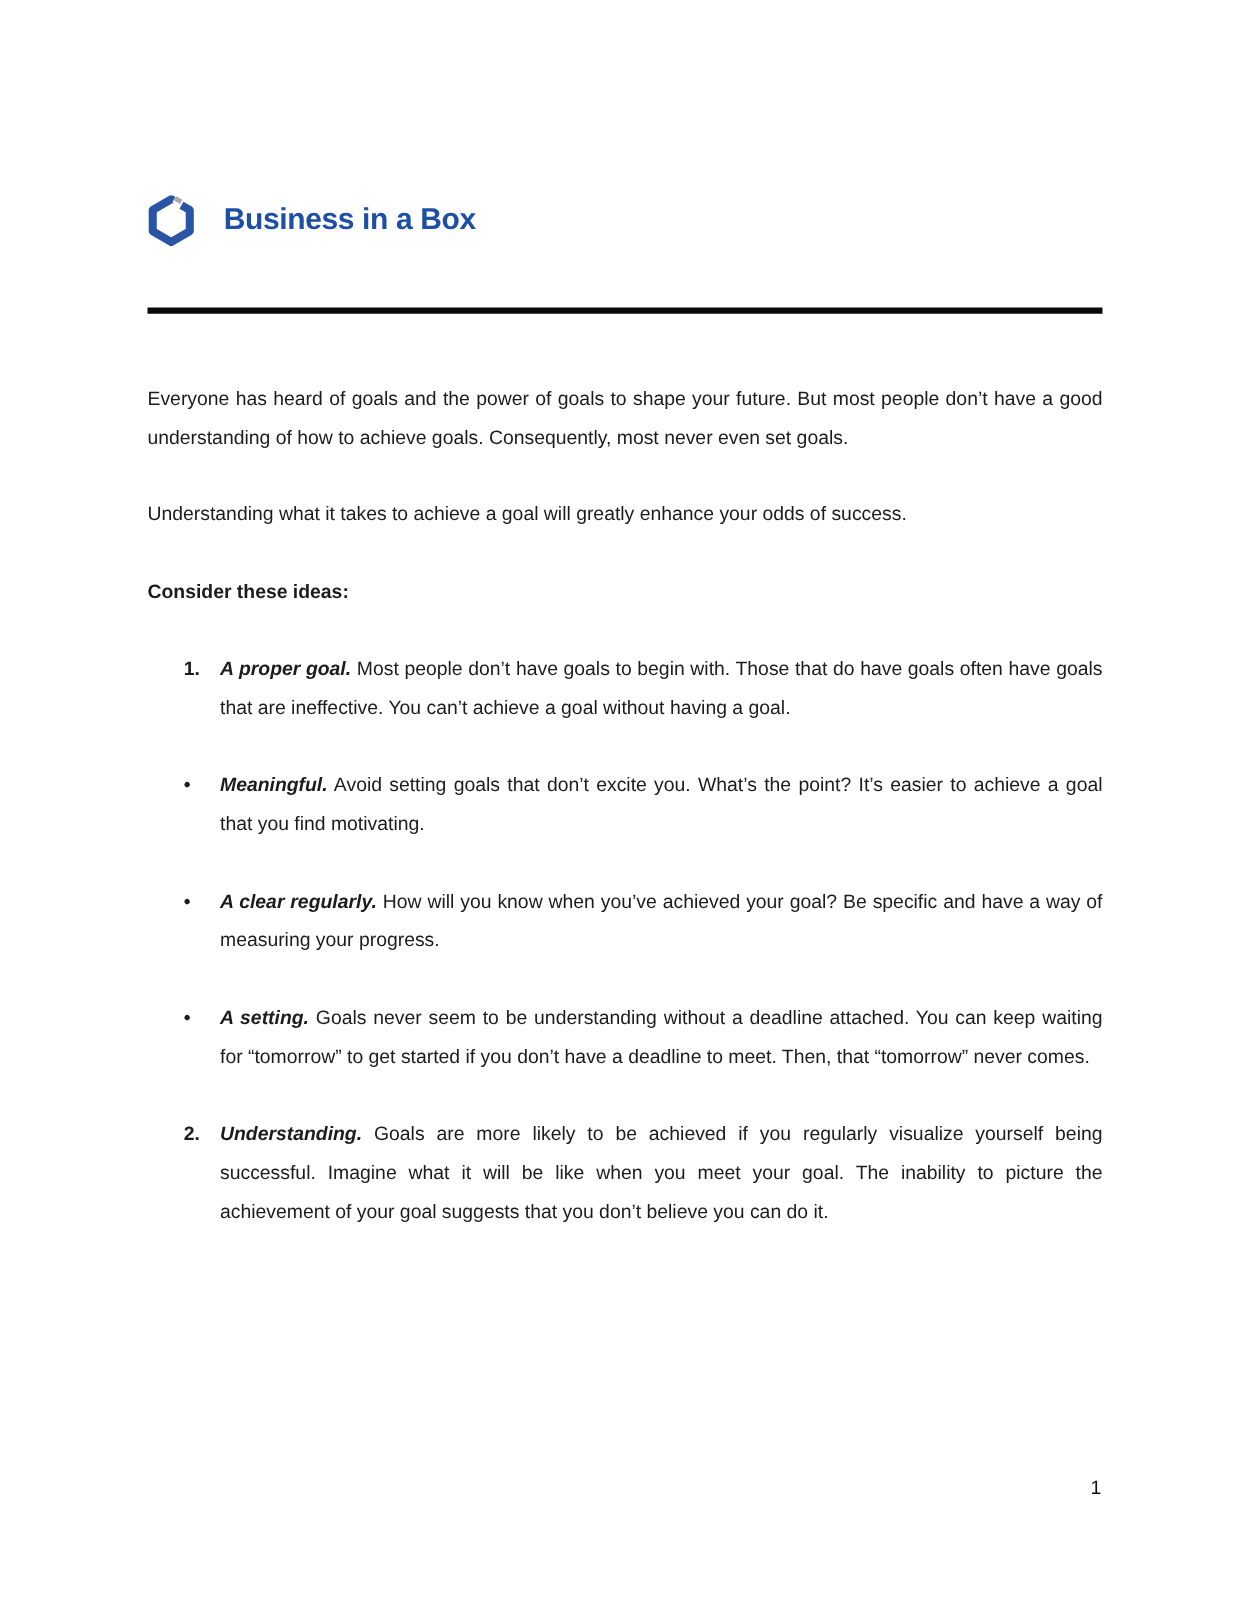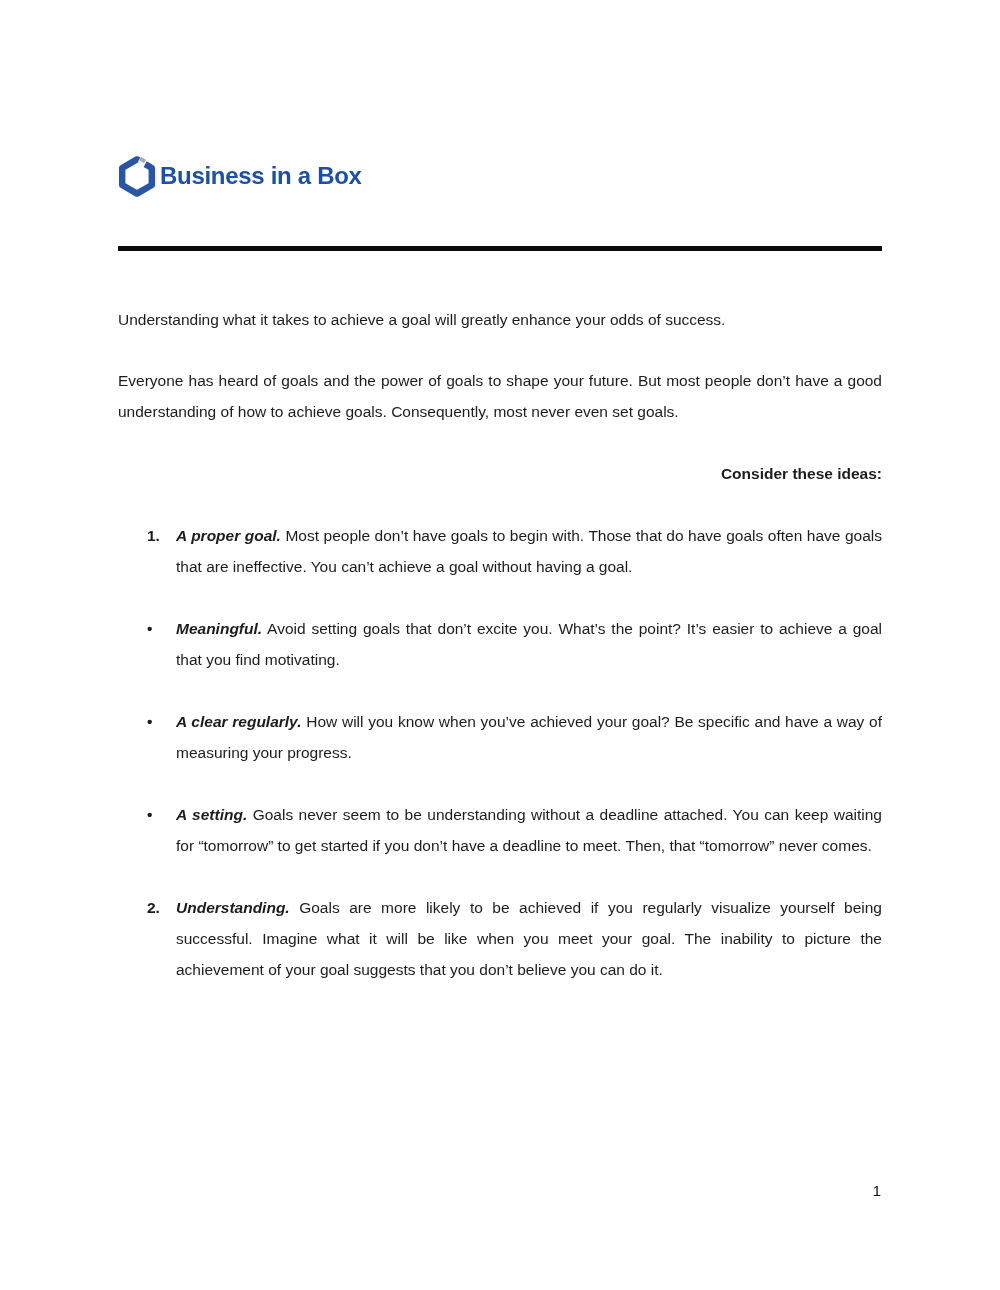--- a/index.html
+++ b/index.html
@@ -14,21 +14,21 @@
     overflow: hidden;
     margin: 0 auto;
   }
   .content {
     padding: 0 118px;
   }
   
   .logo {
     display: flex;
     align-items: center;
-    gap: 4px;
+    gap: 23px;
     margin-top: 155px;
     height: 42px;
   }
   .logo svg { display: block; }
   .logo-text {
     font-size: 24px;
     font-weight: bold;
     letter-spacing: -0.3px;
     color: #1d4fa5;
     white-space: nowrap;
@@ -54,21 +54,20 @@
     line-height: 31px;
     text-align: justify;
     margin-bottom: 30px;
   }
   .section-heading {
     font-size: 15.5px;
     line-height: 31px;
     font-weight: bold;
     margin-top: 31px;
     margin-bottom: 31px;
-    text-align: right;
   }
   ul.idea-list { list-style: none; margin-top: 31px; }
   ul.idea-list li {
     position: relative;
     padding-left: 58px;
     font-size: 15.5px;
     line-height: 31px;
     text-align: justify;
     margin-bottom: 31px;
   }
@@ -101,22 +100,22 @@
           <path d="M 71.5 17.5 L 89 27.5 L 89 72.5 L 50 95 L 11 72.5 L 11 27.5 L 50 5 L 54.5 7.6" fill="none" stroke="#2a55a4" stroke-width="17" stroke-linejoin="round" stroke-linecap="butt"></path>
         </svg>
       </span>
       <span class="logo-text">Business in a Box</span>
     </div>
 
 
     <div class="rule"></div>
 
     <div class="body-text">
+      <p class="para">Everyone has heard of goals and the power of goals to shape your future. But most people don’t have a good understanding of how to achieve goals. Consequently, most never even set goals.</p>
       <p class="para">Understanding what it takes to achieve a goal will greatly enhance your odds of success.</p>
-      <p class="para">Everyone has heard of goals and the power of goals to shape your future. But most people don’t have a good understanding of how to achieve goals. Consequently, most never even set goals.</p>
 
       <div class="section-heading">Consider these ideas:</div>
 
       <ul class="idea-list">
         <li>
           <span class="marker">1.</span>
           <span class="lead">A proper goal.</span>
           <span>Most people don’t have goals to begin with. Those that do have goals often have goals that are ineffective. You can’t achieve a goal without having a goal.</span>
         </li>
         <li>

